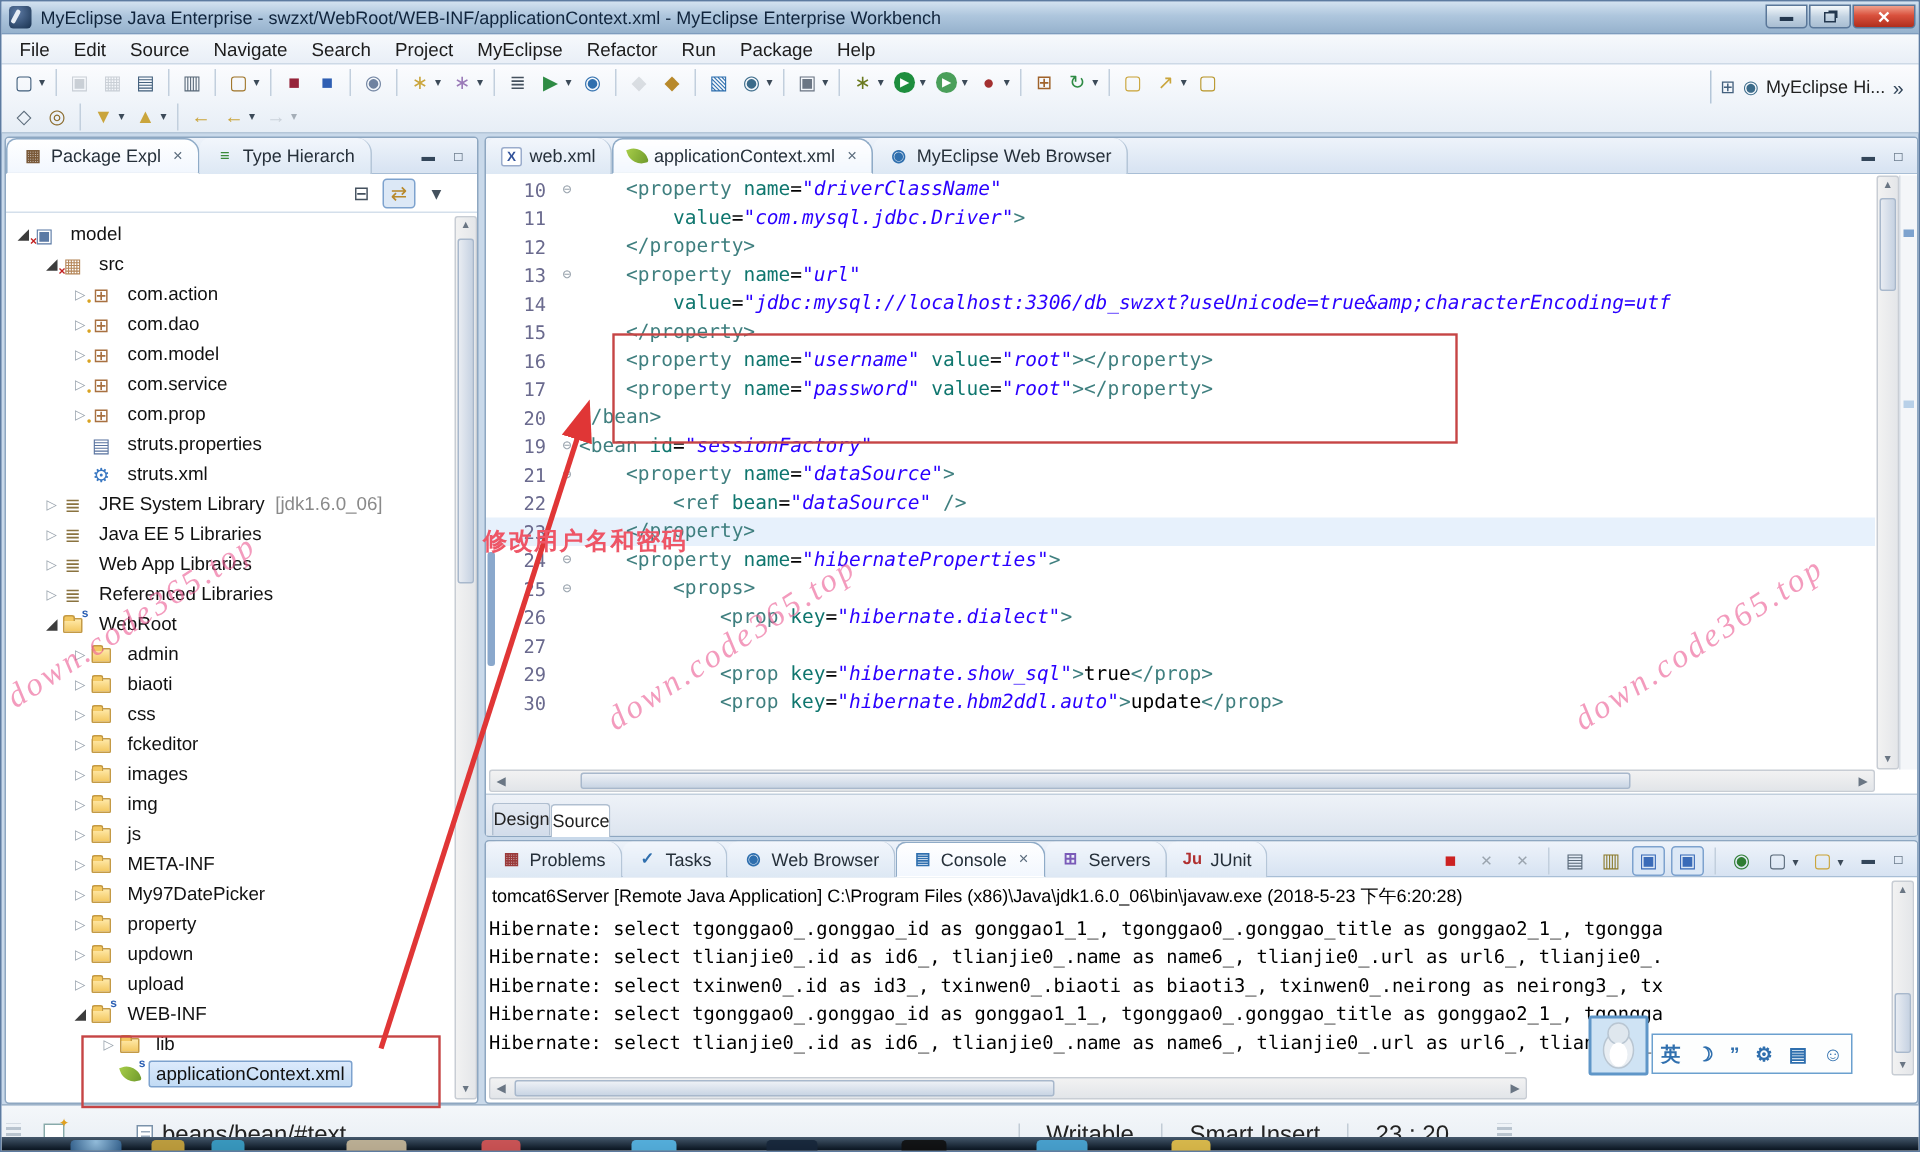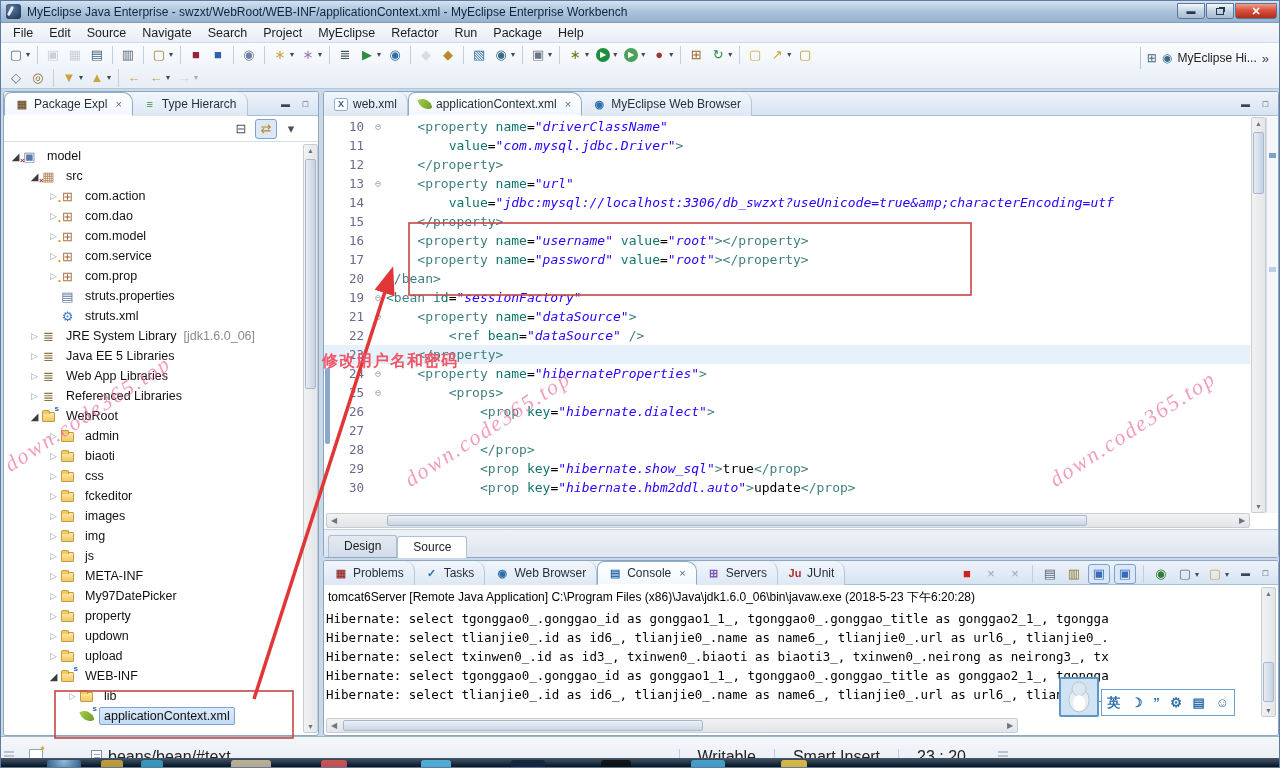--- a/index.html
+++ b/index.html
@@ -95,21 +95,21 @@
   .rangebar { position:absolute; left:1px; top:251px; width:5px; height:76px; background:#8aa8cc; border-radius:2px; }
   #ed-scroll { right:12px; top:25px; bottom:44px; }
   .ruler { position:absolute; right:0; top:25px; bottom:44px; width:12px; background:#f4f6f9; border-left:1px solid #d8dee6; }
   .rmark { position:absolute; left:2px; width:7px; height:5px; }
   .hscroll { position:absolute; height:15px; background:linear-gradient(#f2f2f2,#e2e5e9); border:1px solid #c8cdd4; border-radius:2px; }
   .hthumb { position:absolute; top:1px; bottom:1px; border-radius:2px; background:linear-gradient(#eef1f6,#c9d5e4); border:1px solid #a8b8cc; }
   .harrow { position:absolute; top:0; bottom:0; width:14px; text-align:center; font-size:8px; color:#6a7684; line-height:14px; }
   #ed-hscroll { left:2px; right:28px; bottom:29px; }
   .pagetabs { position:absolute; left:0; right:0; bottom:0; height:28px; background:linear-gradient(#eef2f8,#dde5ef);
     border-top:1px solid #c2cfdd; display:flex; align-items:flex-end; padding-left:4px; }
-  .ptab { font-size:12px; color:#222; padding:3px 15px 4px; border:1px solid #b0bfd0; border-bottom:none;
+  .ptab { font-size:12px; color:#222; padding:3px 0 4px; border:1px solid #b0bfd0; border-bottom:none;
     background:linear-gradient(#e4eaf2,#d2dcea); border-radius:3px 3px 0 0; }
   .ptab.active { background:#fff; position:relative; top:1px; }
 
   
   #console { left:322px; top:559px; width:956px; height:176px; }
   .ctoolbar { position:absolute; right:46px; top:3px; display:flex; align-items:center; gap:2px; z-index:4; }
   .cbody { position:absolute; left:2px; right:18px; top:26px; bottom:18px; overflow:hidden; background:#fff; }
   .chead { font-family:"Liberation Sans", sans-serif; font-size:12px; color:#000; padding:2px 0 3px 2px; white-space:nowrap; }
   .conline { font-family:"DejaVu Sans Mono", monospace; font-size:12.5px; line-height:19px; white-space:pre; color:#000; }
   #con-hscroll { left:2px; right:260px; bottom:2px; }
@@ -606,21 +606,20 @@
         <div class="cline"><span class="ln">17</span><span class="fold"></span><span class="ct"><span class="tk-p">    </span><span class="tk-g">&lt;property</span><span class="tk-p"> </span><span class="tk-a">name</span><span class="tk-p">=</span><span class="tk-v">"password"</span><span class="tk-p"> </span><span class="tk-a">value</span><span class="tk-p">=</span><span class="tk-v">"root"</span><span class="tk-g">&gt;&lt;/property&gt;</span></span></div>
         <div class="cline"><span class="ln">20</span><span class="fold"></span><span class="ct"><span class="tk-g">&lt;/bean&gt;</span></span></div>
         <div class="cline"><span class="ln">19</span><span class="fold">⊖</span><span class="ct"><span class="tk-g">&lt;bean</span><span class="tk-p"> </span><span class="tk-a">id</span><span class="tk-p">=</span><span class="tk-v">"sessionFactory"</span></span></div>
         <div class="cline"><span class="ln">21</span><span class="fold">⊖</span><span class="ct"><span class="tk-p">    </span><span class="tk-g">&lt;property</span><span class="tk-p"> </span><span class="tk-a">name</span><span class="tk-p">=</span><span class="tk-v">"dataSource"</span><span class="tk-g">&gt;</span></span></div>
         <div class="cline"><span class="ln">22</span><span class="fold"></span><span class="ct"><span class="tk-p">        </span><span class="tk-g">&lt;ref</span><span class="tk-p"> </span><span class="tk-a">bean</span><span class="tk-p">=</span><span class="tk-v">"dataSource"</span><span class="tk-p"> </span><span class="tk-g">/&gt;</span></span></div>
         <div class="cline cur"><span class="ln">23</span><span class="fold"></span><span class="ct"><span class="tk-p">    </span><span class="tk-g">&lt;/property&gt;</span></span></div>
         <div class="cline"><span class="ln">24</span><span class="fold">⊖</span><span class="ct"><span class="tk-p">    </span><span class="tk-g">&lt;property</span><span class="tk-p"> </span><span class="tk-a">name</span><span class="tk-p">=</span><span class="tk-v">"hibernateProperties"</span><span class="tk-g">&gt;</span></span></div>
         <div class="cline"><span class="ln">25</span><span class="fold">⊖</span><span class="ct"><span class="tk-p">        </span><span class="tk-g">&lt;props&gt;</span></span></div>
         <div class="cline"><span class="ln">26</span><span class="fold"></span><span class="ct"><span class="tk-p">            </span><span class="tk-g">&lt;prop</span><span class="tk-p"> </span><span class="tk-a">key</span><span class="tk-p">=</span><span class="tk-v">"hibernate.dialect"</span><span class="tk-g">&gt;</span></span></div>
         <div class="cline"><span class="ln">27</span><span class="fold"></span><span class="ct"><span class="tk-p">                </span></span></div>
-        <div class="cline"><span class="ln">28</span><span class="fold"></span><span class="ct"><span class="tk-p">            </span><span class="tk-g">&lt;/prop&gt;</span></span></div>
         <div class="cline"><span class="ln">29</span><span class="fold"></span><span class="ct"><span class="tk-p">            </span><span class="tk-g">&lt;prop</span><span class="tk-p"> </span><span class="tk-a">key</span><span class="tk-p">=</span><span class="tk-v">"hibernate.show_sql"</span><span class="tk-g">&gt;</span><span class="tk-x">true</span><span class="tk-g">&lt;/prop&gt;</span></span></div>
         <div class="cline"><span class="ln">30</span><span class="fold"></span><span class="ct"><span class="tk-p">            </span><span class="tk-g">&lt;prop</span><span class="tk-p"> </span><span class="tk-a">key</span><span class="tk-p">=</span><span class="tk-v">"hibernate.hbm2ddl.auto"</span><span class="tk-g">&gt;</span><span class="tk-x">update</span><span class="tk-g">&lt;/prop&gt;</span></span></div>
       </div>
     <div class="vscroll" id="ed-scroll">
       <span class="sarrow" style="top:2px">▲</span>
       <div class="vthumb" style="top:14px;height:62px"></div>
       <span class="sarrow" style="bottom:2px">▼</span>
     </div>
     <div class="ruler">
       <div class="rmark" style="top:36px;background:#7da2ce"></div>

